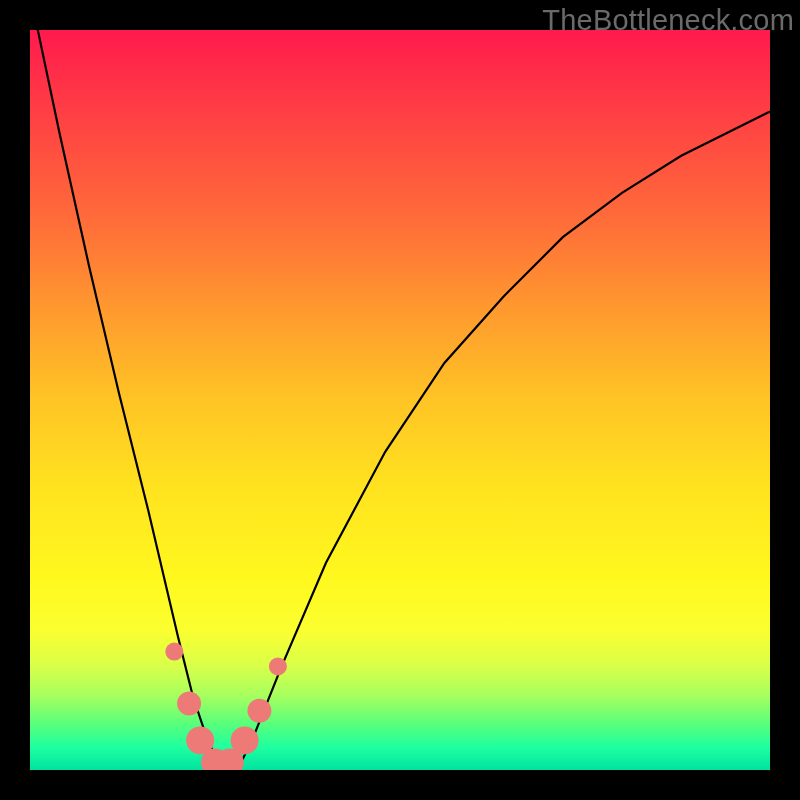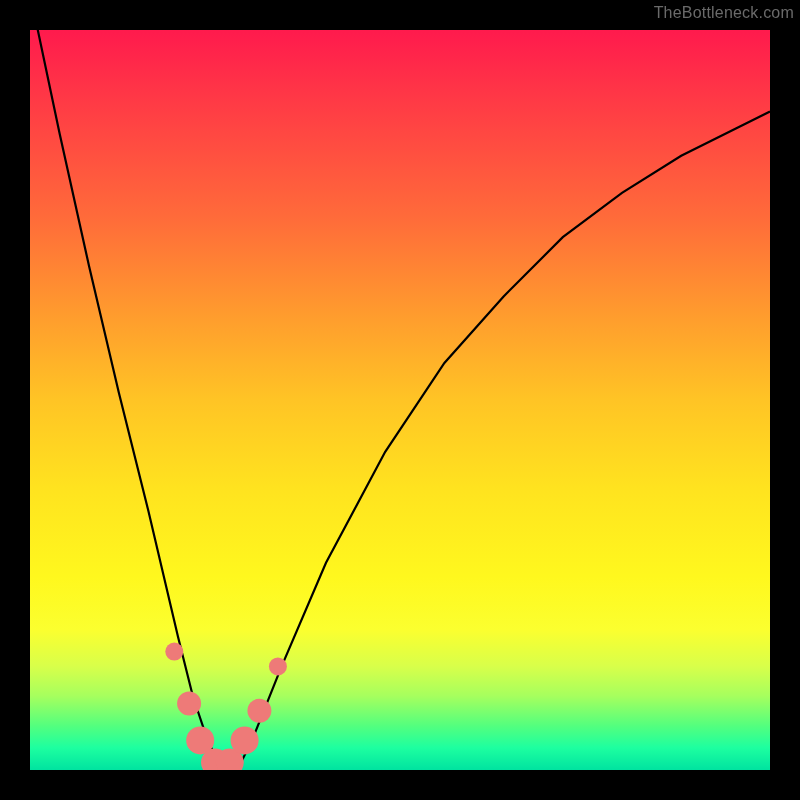--- a/index.html
+++ b/index.html
@@ -39,21 +39,21 @@
       #54ff7e 94%,
       #1dffa0 97%,
       #00e3a0 100%
     );
   }
   .watermark {
     position: absolute;
     top: 4px;
     right: 6px;
     color: #6a6a6a;
-    font-size: 16px;
+    font-size: 29px;
     letter-spacing: 0.2px;
     user-select: none;
     font-weight: 500;
   }
   svg.overlay {
     position: absolute;
     top: 0;
     left: 0;
   }
 </style>

